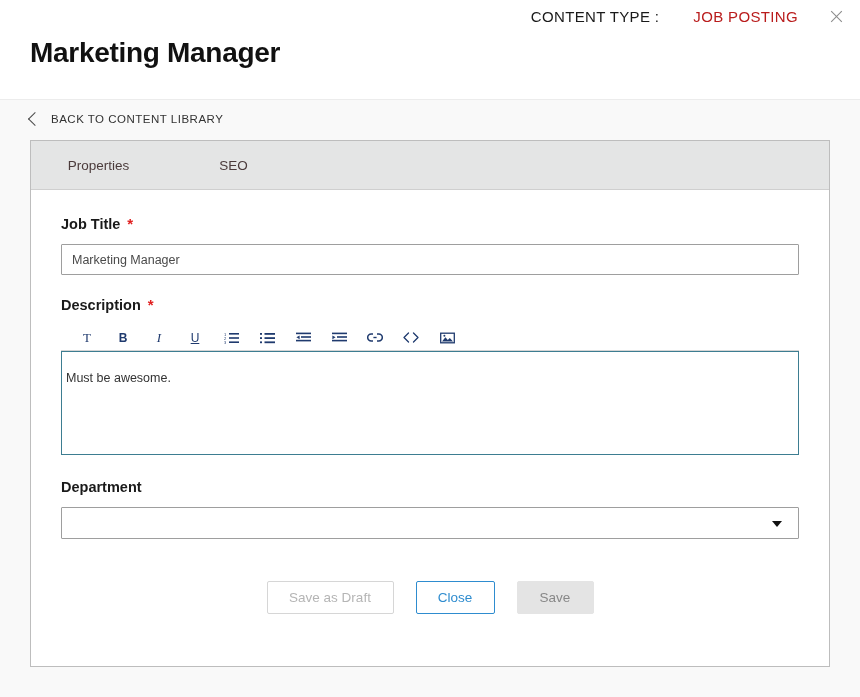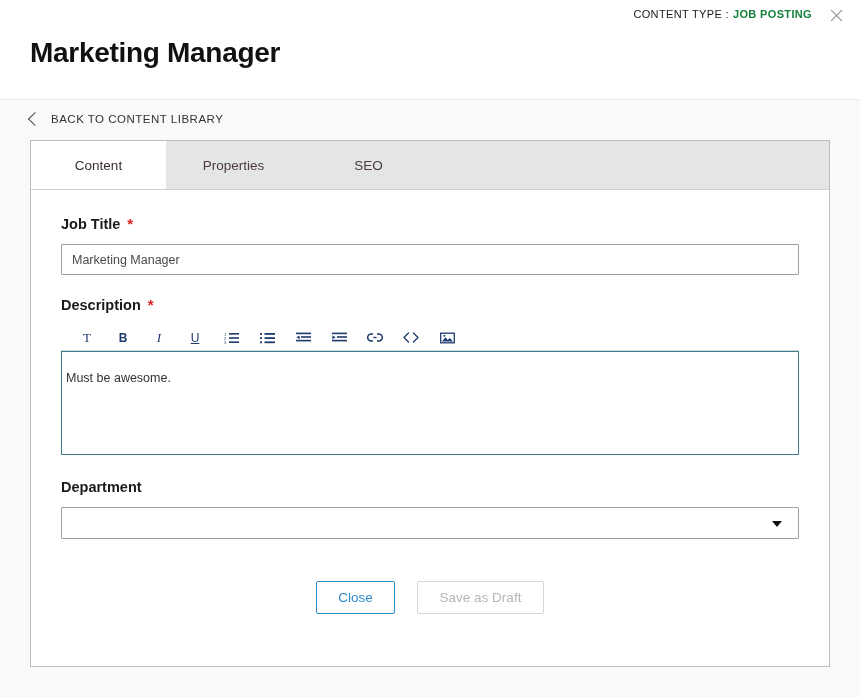--- a/index.html
+++ b/index.html
@@ -24,35 +24,35 @@
     height: 100px;
     background: #ffffff;
     border-bottom: 1px solid #ececec;
     box-sizing: border-box;
   }
   .content-type-row {
     position: absolute;
     right: 16px;
     top: 8px;
     display: flex;
-    align-items: flex-start;
-    gap: 0px;
-    font-size: 11px;
+    align-items: center;
+    gap: 14px;
+    font-size: 15px;
     letter-spacing: 0.35px;
   }
   .content-type-label {
     color: #1a1a1a;
     font-weight: 400;
     white-space: nowrap;
   }
   .content-type-value {
-    color: #15803d;
-    font-weight: 700;
+    color: #b91c1c;
+    font-weight: 400;
     white-space: nowrap;
-    margin-left: 4px;
+    margin-left: 20px;
     cursor: pointer;
   }
   .close-x {
     margin-left: 17px;
     width: 15px;
     height: 15px;
     position: relative;
     cursor: pointer;
     flex: 0 0 auto;
   }
@@ -314,21 +314,20 @@
 <div class="back-strip">
   <div class="back-link">
     <span class="chevron-left"></span>
     <span class="back-label">BACK TO CONTENT LIBRARY</span>
   </div>
 </div>
 
 <div class="card">
 
   <div class="tab-bar">
-    <button class="tab active">Content</button>
     <button class="tab">Properties</button>
     <button class="tab">SEO</button>
   </div>
 
   <div class="form-body">
 
     <div class="field-group">
       <div class="field-label">
         <span>Job Title</span>
         <span class="req-star">*</span>
@@ -434,18 +433,19 @@
       <div class="field-label">
         <span>Department</span>
       </div>
       <div class="select-wrap">
         <div class="select-box"></div>
         <span class="select-arrow"></span>
       </div>
     </div>
 
     <div class="actions">
+      <button class="btn btn-draft">Save as Draft</button>
       <button class="btn btn-close">Close</button>
-      <button class="btn btn-draft">Save as Draft</button>
+      <button class="btn btn-save">Save</button>
     </div>
 
   </div>
 </div>
 
 </body></html>

